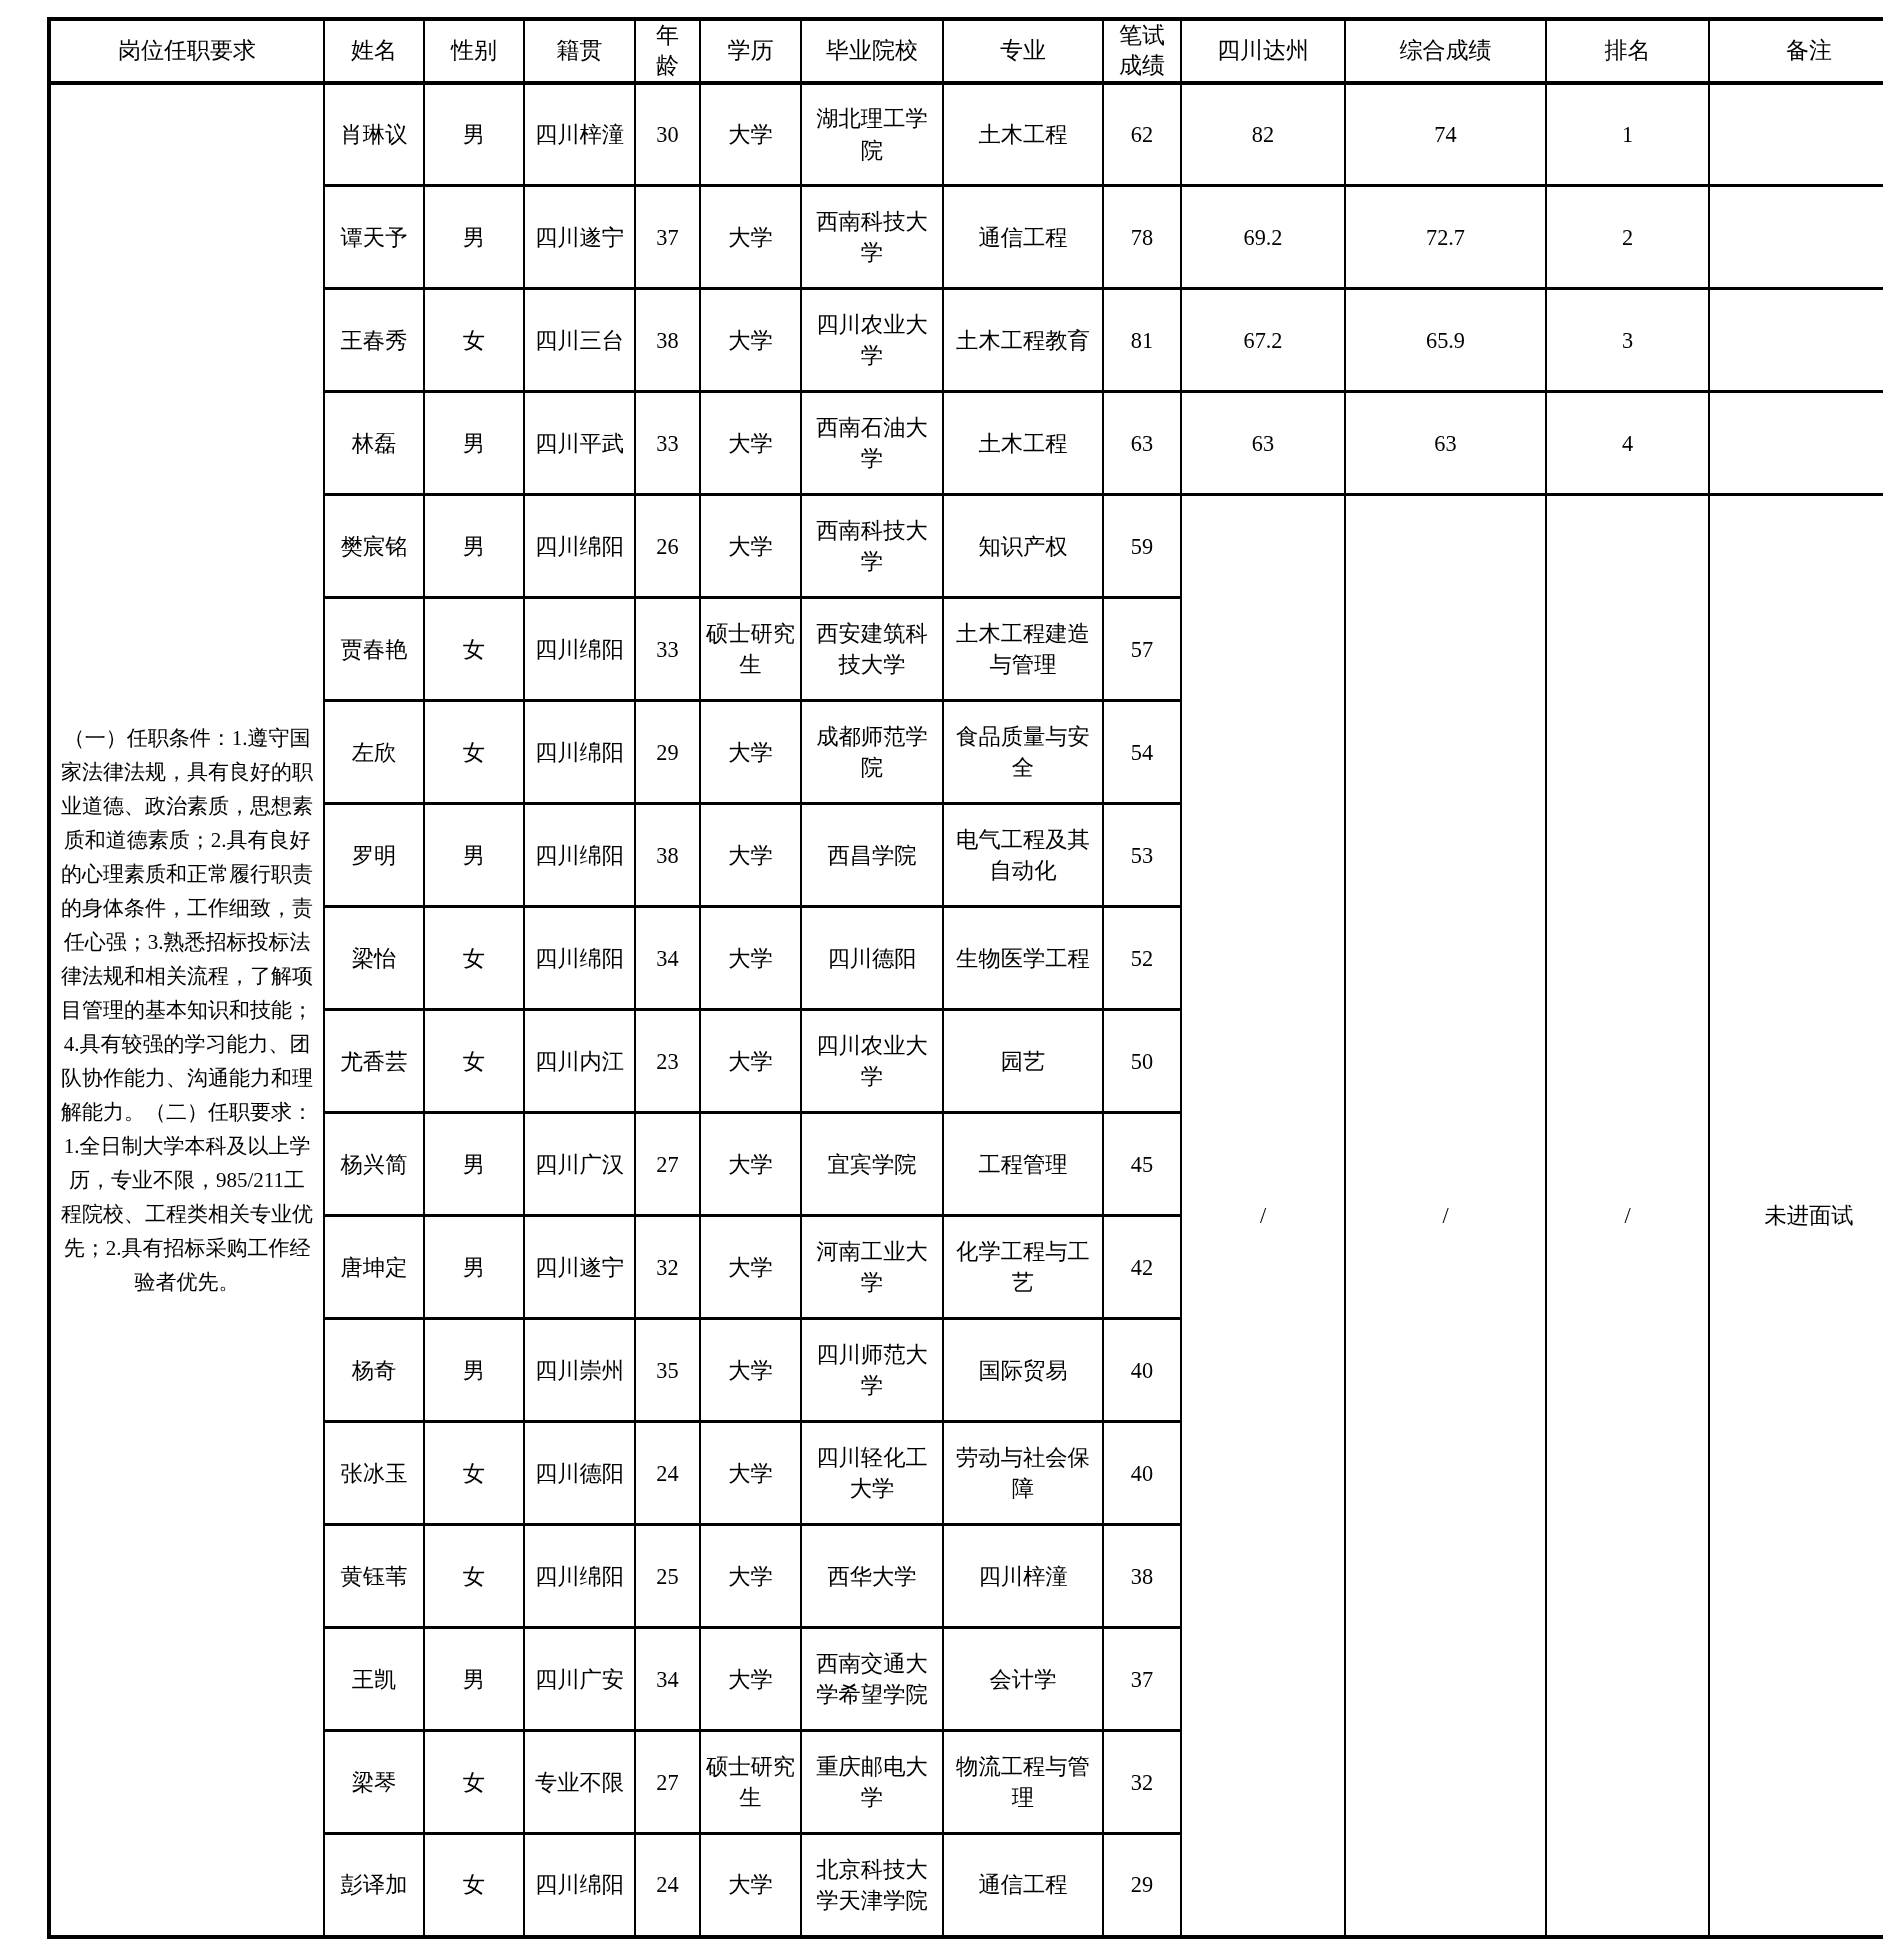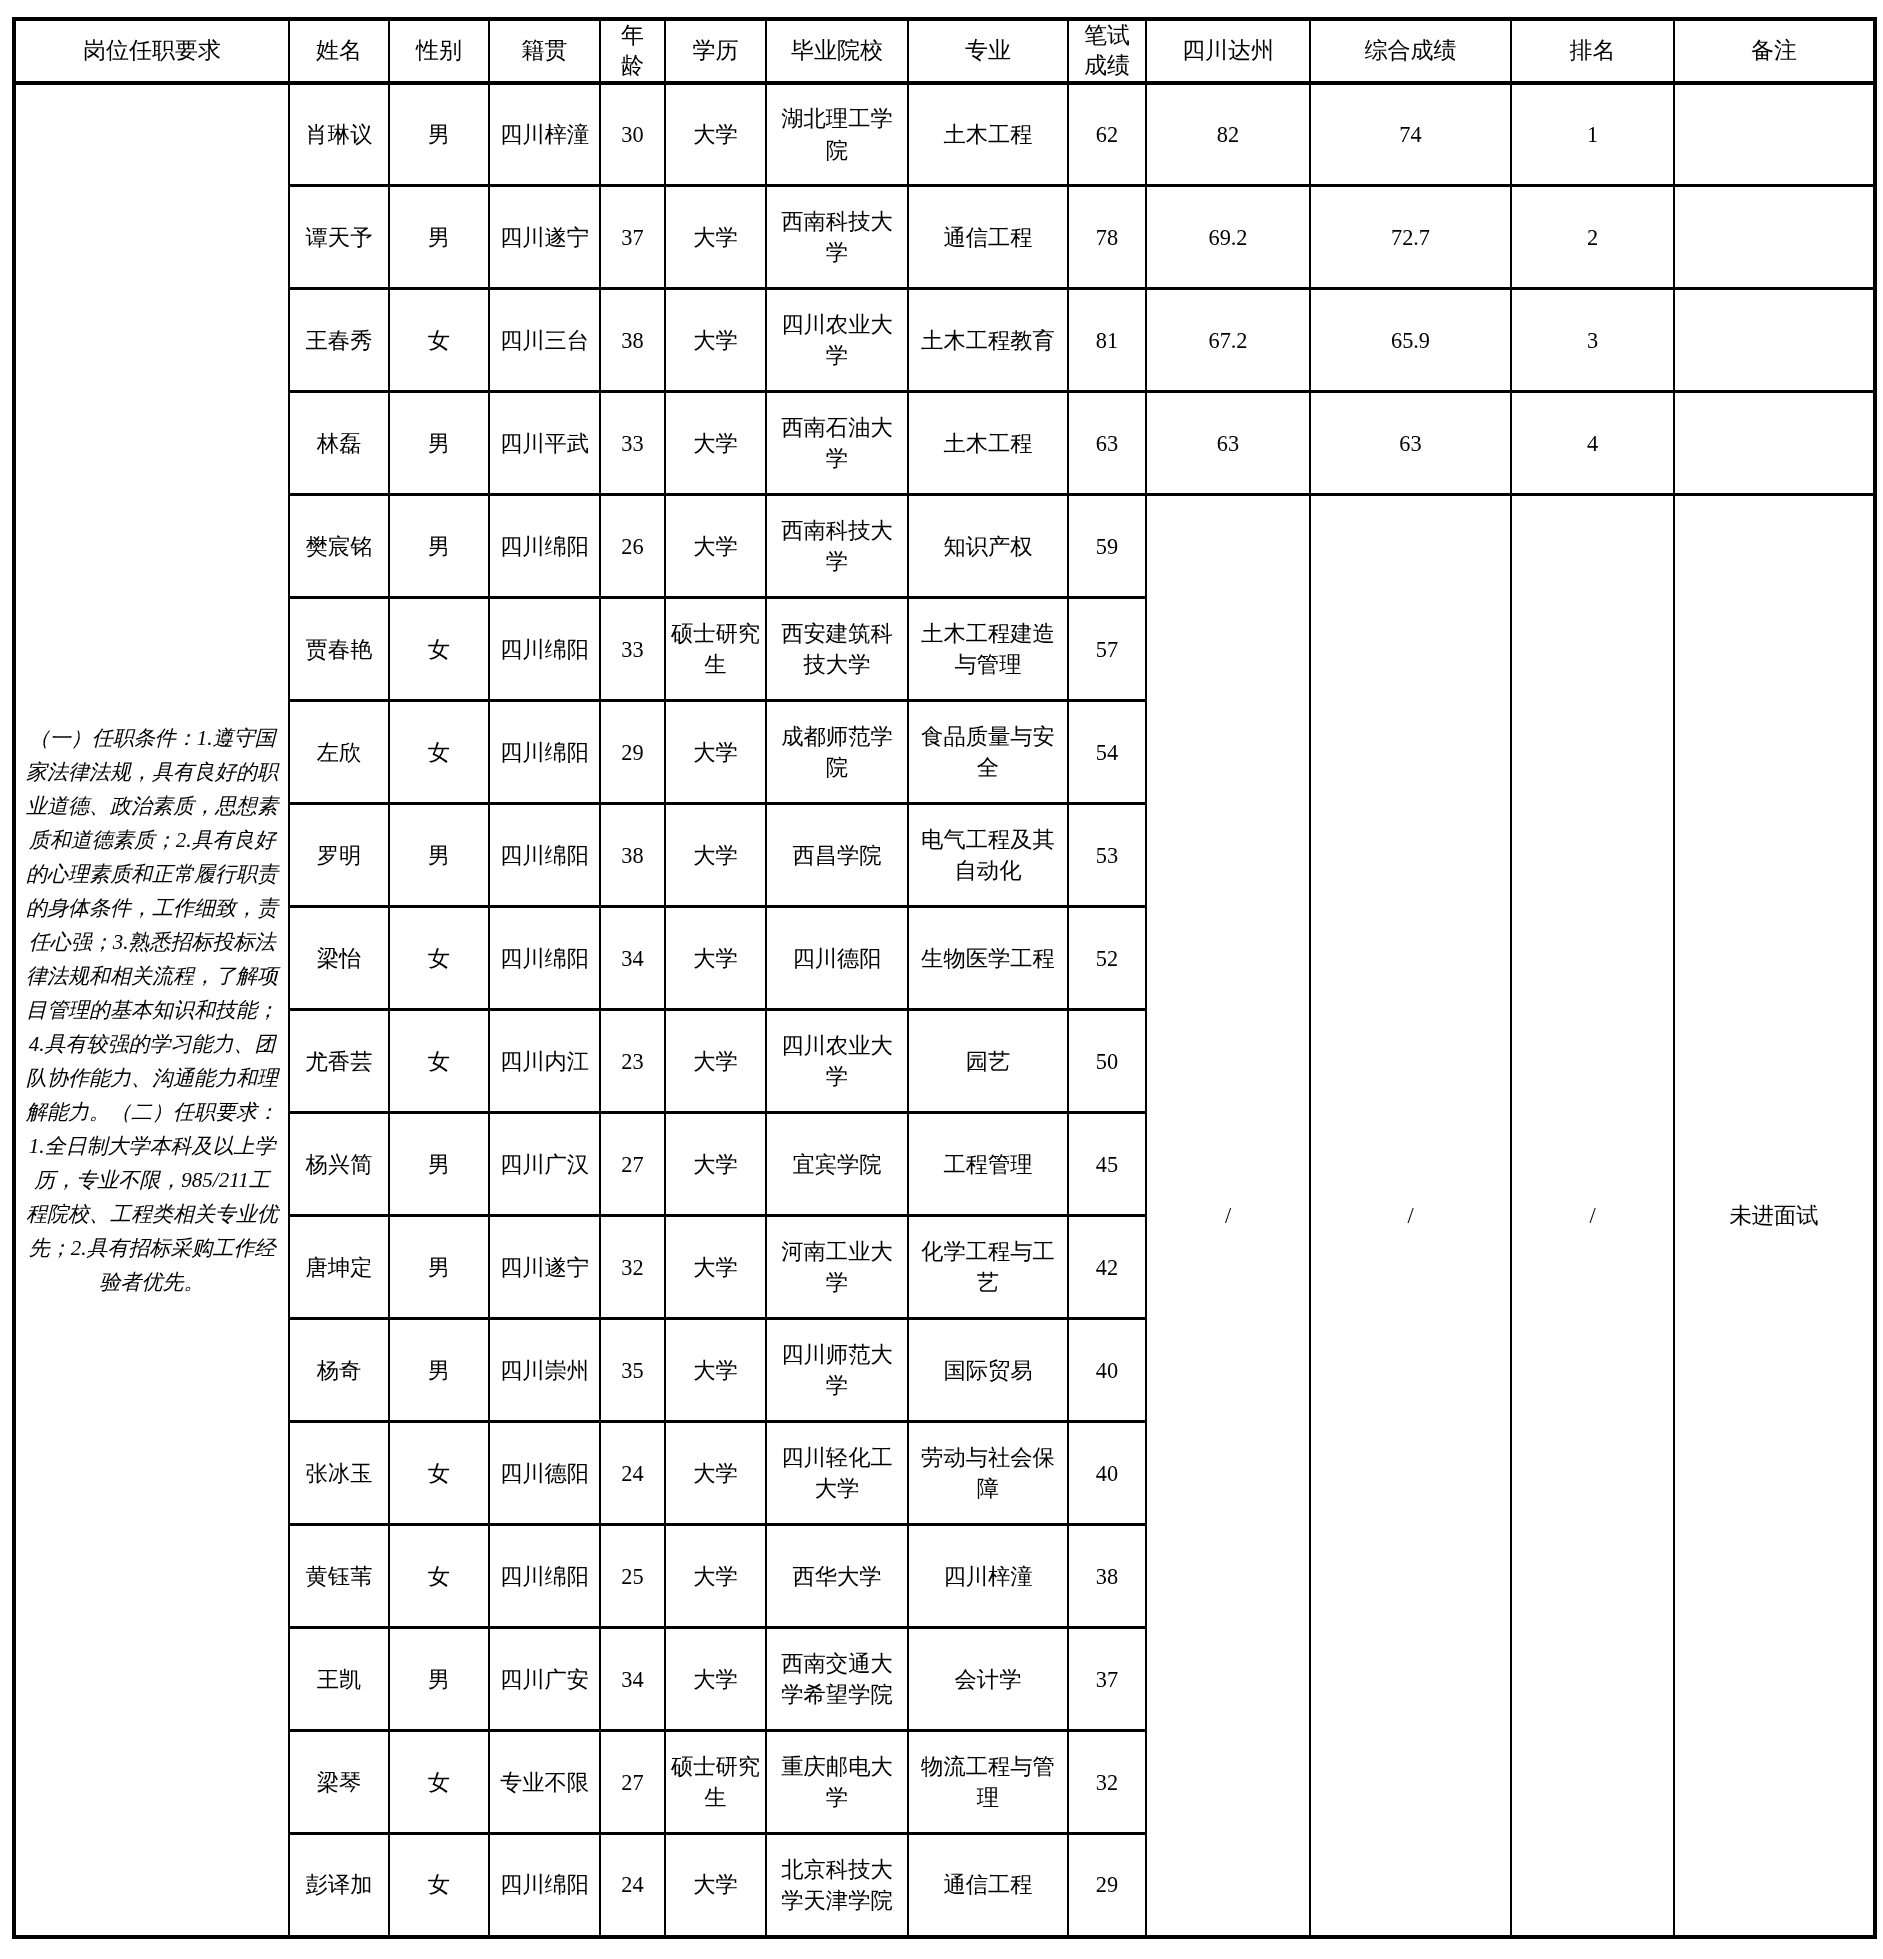--- a/index.html
+++ b/index.html
@@ -5,21 +5,21 @@
   * { box-sizing: border-box; }
   html, body {
     margin: 0;
     padding: 0;
     background: #ffffff;
     width: 1883px;
     height: 1959px;
     font-family: "Liberation Serif", "DejaVu Serif", serif;
     color: #000000;
   }
-  .page { padding: 17px 11.2px 20px 12px; }
+  .page { padding: 17px 11.2px 20px 12px; margin-left: 35px; }
   table.score-table {
     border-collapse: collapse;
     table-layout: fixed;
     width: 1860px;
     border: 4px solid #000;
     background: #fff;
   }
   th, td {
     border: 2.4px solid #000;
     border-top-width: 3.2px;
@@ -40,21 +40,20 @@
   tbody td {
     font-size: 22.3px;
     line-height: 1.4;
     padding: 0 4.8px;
   }
   td.req {
     font-size: 21px;
     line-height: 34px;
     padding: 0 8px;
     text-align: center;
-    font-style: italic;
   }
 </style>
 </head>
 <body>
 
 <div class="page">
   <table class="score-table">
     <colgroup>
       <col style="width:275px">
       <col style="width:100px">

